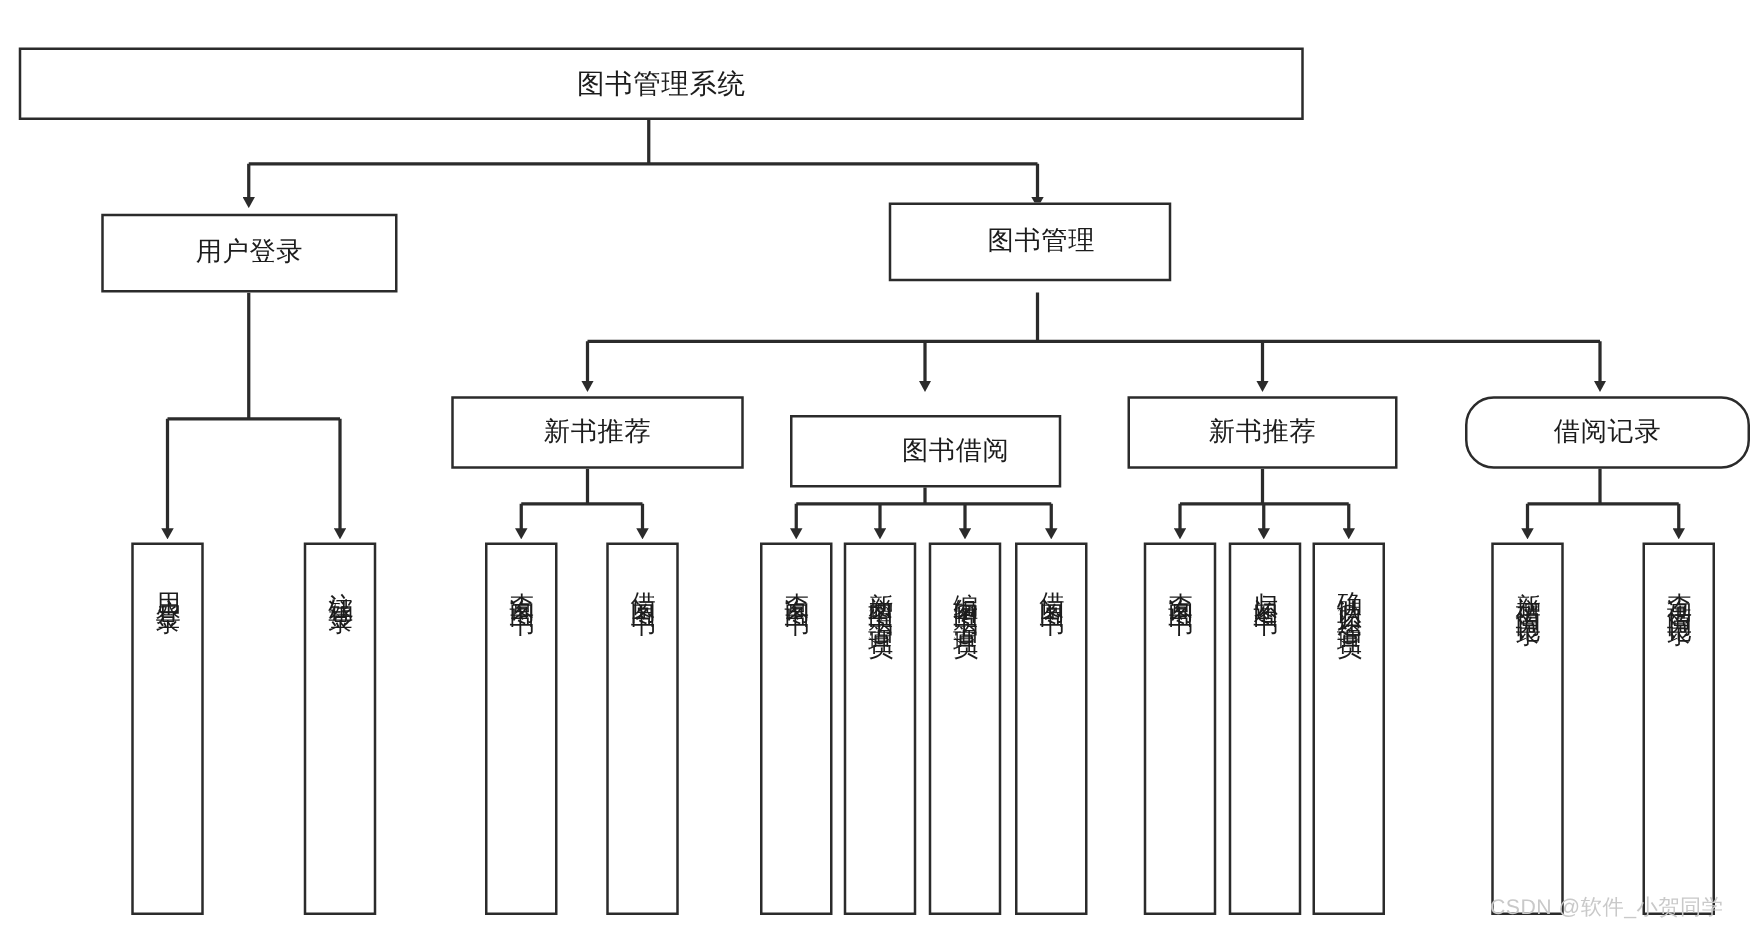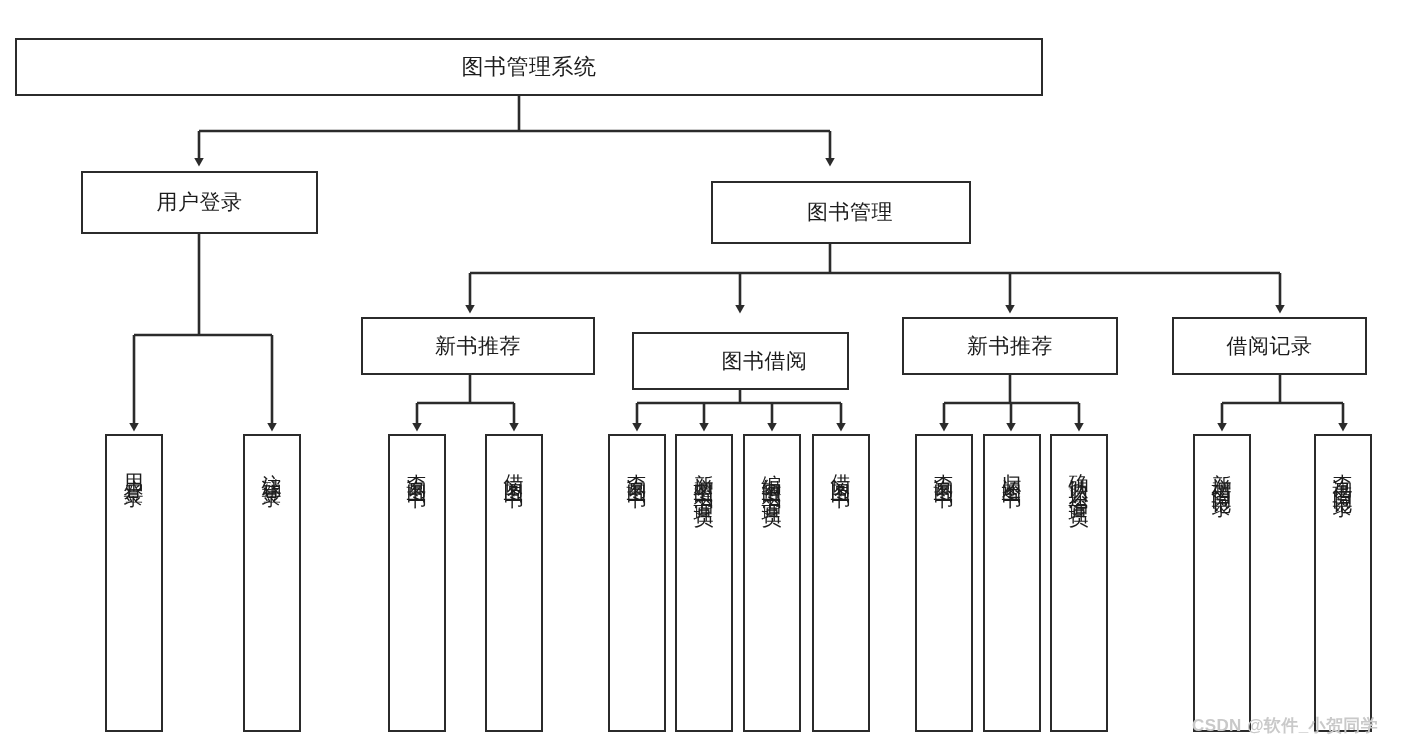--- a/index.html
+++ b/index.html
@@ -57,21 +57,20 @@
   .node.root .node-label { font-size: 22px; }
   .watermark {
     position: absolute;
     left: 1192px;
     top: 714px;
     font-size: 17px;
     color: #c9c9c9;
     white-space: nowrap;
     z-index: 3;
     letter-spacing: 0.4px;
-    font-weight: bold;
   }
 </style>
 </head>
 <body>
 
 <div id="canvas">
 
   <svg class="edges" viewBox="0 0 1405 747" xmlns="http://www.w3.org/2000/svg">
     <defs>
       <marker id="arrow" markerWidth="9" markerHeight="10" refX="1.5" refY="5" orient="auto" markerUnits="userSpaceOnUse">
@@ -122,34 +121,34 @@
     </g>
   </svg>
 
   <div class="node root" style="left:15px; top:10px; width:1028px; height:58px;margin-top:28px;">
     <span class="node-label">图书管理系统</span>
   </div>
 
   <div class="node" style="left:81px; top:171px; width:237px; height:63px;">
     <span class="node-label">用户登录</span>
   </div>
-  <div class="node" style="left:711px; top:181px; width:260px; height:63px;padding-left:18px;">
+  <div class="node" style="left:711px; top:162px; width:226px; height:63px;padding-left:18px;">
     <span class="node-label">图书管理</span>
   </div>
 
   <div class="node" style="left:361px; top:317px; width:234px; height:58px;">
     <span class="node-label">新书推荐</span>
   </div>
   <div class="node" style="left:632px; top:332px; width:217px; height:58px;padding-left:48px;">
     <span class="node-label">图书借阅</span>
   </div>
   <div class="node" style="left:902px; top:317px; width:216px; height:58px;">
     <span class="node-label">新书推荐</span>
   </div>
-  <div class="node" style="left:1172px; top:317px; width:195px; height:58px;">
+  <div class="node" style="left:1172px; top:317px; width:228px; height:58px;border-radius:23px;">
     <span class="node-label">借阅记录</span>
   </div>
 
   <div class="node vertical" style="left:105px; top:434px; width:58px; height:298px;">
     <span class="node-label">用户登录</span>
   </div>
   <div class="node vertical" style="left:243px; top:434px; width:58px; height:298px;">
     <span class="node-label">注销登录</span>
   </div>
 

